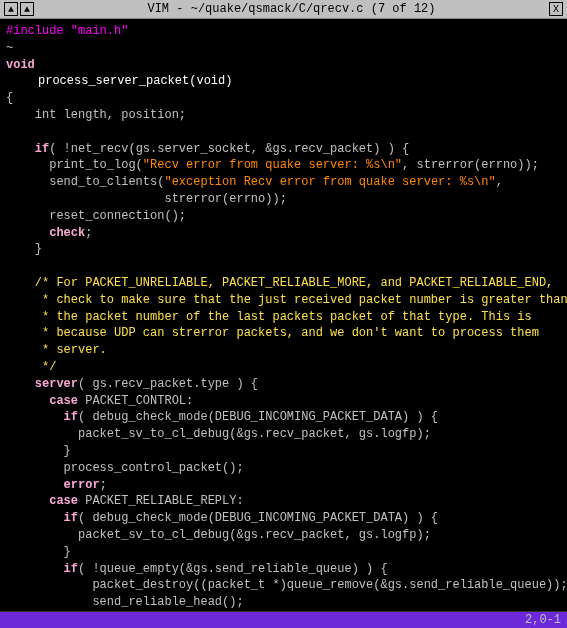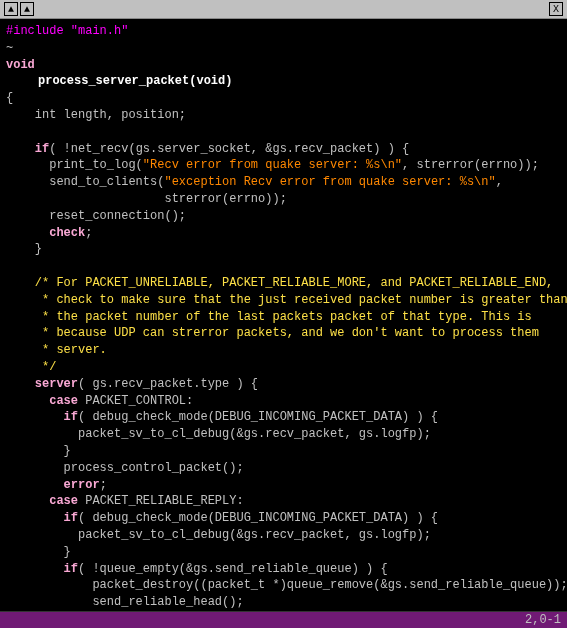--- a/index.html
+++ b/index.html
@@ -47,47 +47,48 @@
       flex: 1;
       background: #000;
       color: #c0c0c0;
       padding: 4px 6px;
       overflow: hidden;
       line-height: 1.4;
       font-size: 12px;
       white-space: pre;
     }
     .statusbar {
-      background: #701a75;
+      background: #6d28d9;
       color: #c0c0c0;
       padding: 1px 6px;
       font-size: 12px;
       display: flex;
       justify-content: flex-end;
       border-top: 1px solid #333;
     }
 
     
     .kw { color: #f9a8d4; font-weight: bold; }
     .fn { color: #00ffff; font-weight: bold; }
     .str { color: #ff8800; }
     .cmt { color: #fde047; }
     .pp { color: #ff00ff; }
     .normal { color: #c0c0c0; }
-    .bold-white { color: #ffffff; font-weight: bold; padding-left: 32px; }
+    .bold-white { color: #ffffff; font-weight: normal; padding-left: 32px; }
   </style>
 </head>
 <body>
 
 <div class="window">
   <div class="titlebar">
     <div class="titlebar-buttons">
       <div class="titlebar-btn">▲</div>
       <div class="titlebar-btn">▲</div>
     </div>
+    <span>VIM - ~/quake/qsmack/C/qrecv.c (7 of 12)</span>
     <div class="titlebar-buttons">
       <div class="titlebar-btn">X</div>
     </div>
   </div>
 
   <div class="editor"><span class="pp">#include "main.h"</span>
 <span class="normal">~</span>
 <span class="kw">void</span>
 <span class="fn bold-white">process_server_packet(void)</span>
 <span class="normal">{</span>

